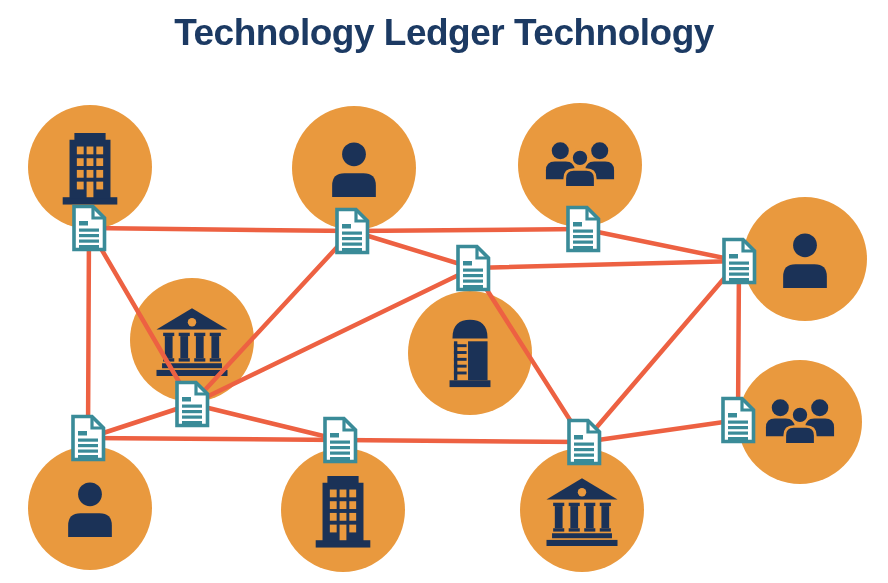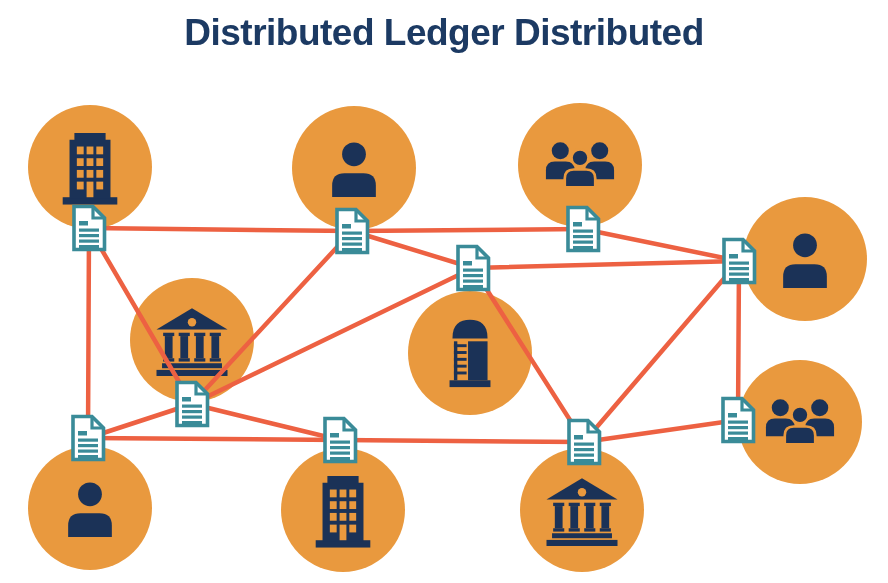--- a/index.html
+++ b/index.html
@@ -293,14 +293,14 @@
     <path d="M5 3.5 H24 L35.5 15 V46.5 H5 Z" fill="#FFFFFF" stroke="#3A8B98" stroke-width="3.6" stroke-linejoin="miter"></path>
     <path d="M24 3.5 V15 H35.5" fill="none" stroke="#3A8B98" stroke-width="3.2"></path>
     <rect x="10" y="18" width="9" height="4.5" fill="#3A8B98"></rect>
     <rect x="10" y="25.5" width="20" height="3.2" fill="#3A8B98"></rect>
     <rect x="10" y="31" width="20" height="3.2" fill="#3A8B98"></rect>
     <rect x="10" y="36.5" width="20" height="3.2" fill="#3A8B98"></rect>
     <rect x="10" y="42" width="20" height="3.2" fill="#3A8B98"></rect>
   </svg>
       </div>
     </div>
-  <h1 id="diagram-title">Distributed Ledger Distributed</h1>
+  <h1 id="diagram-title">Technology Ledger Technology</h1>
 </div>
 
 </body></html>

